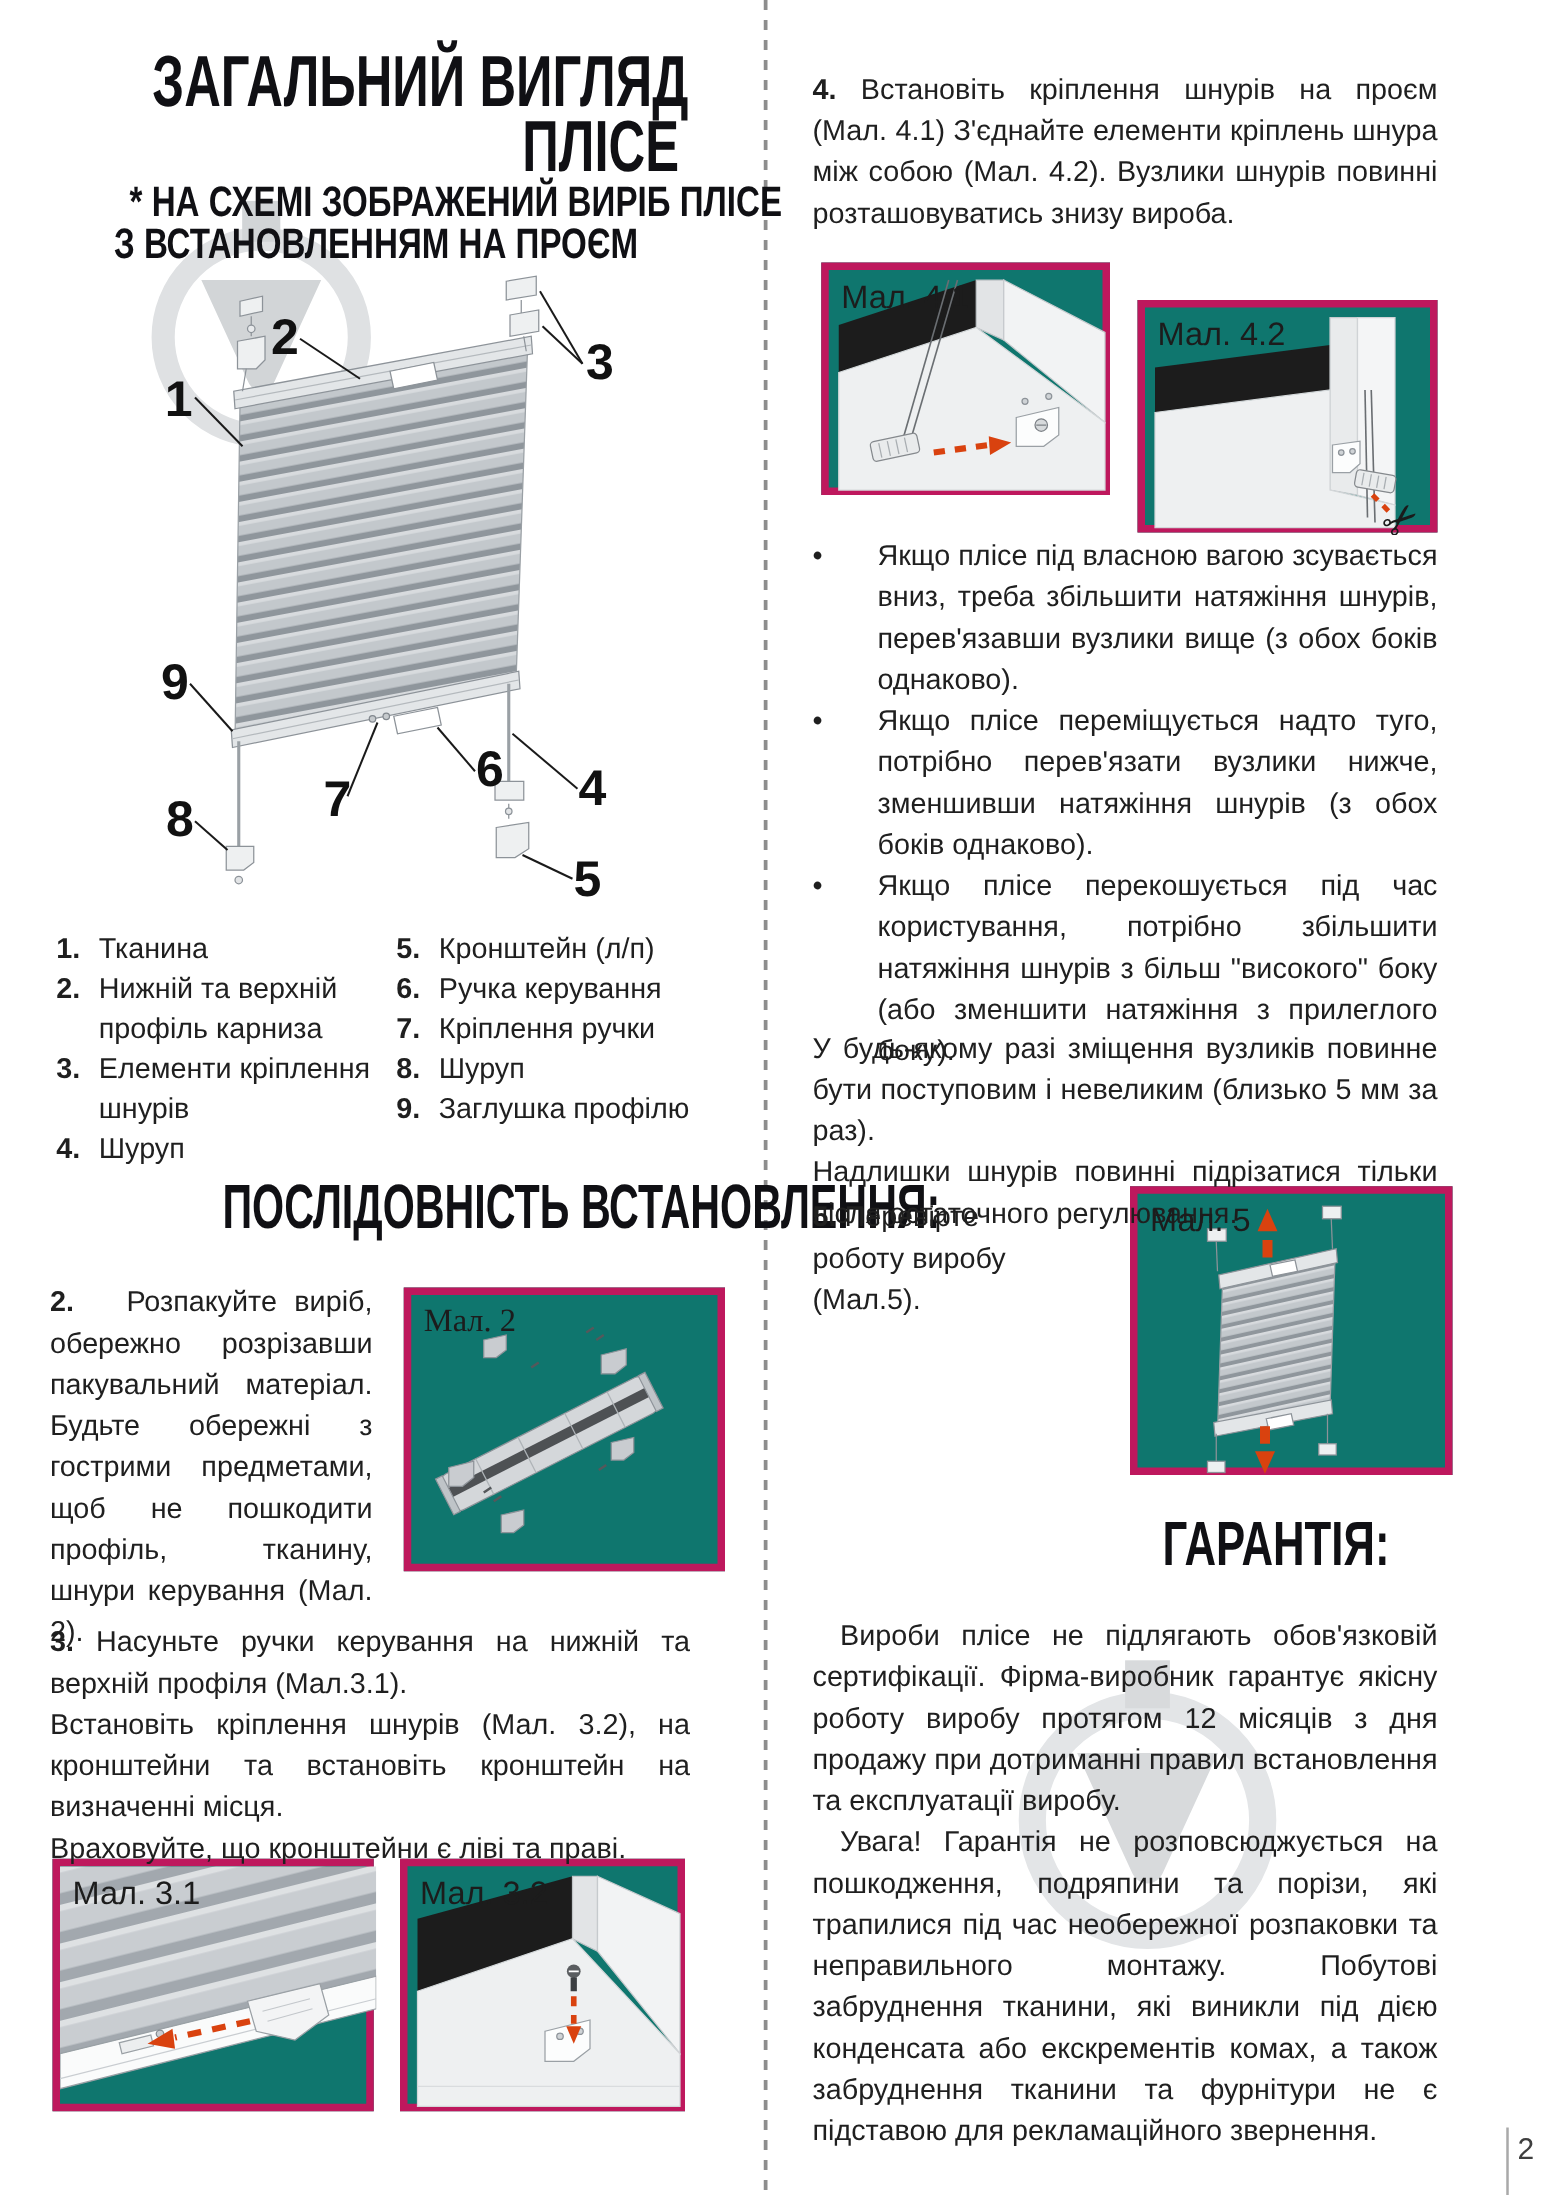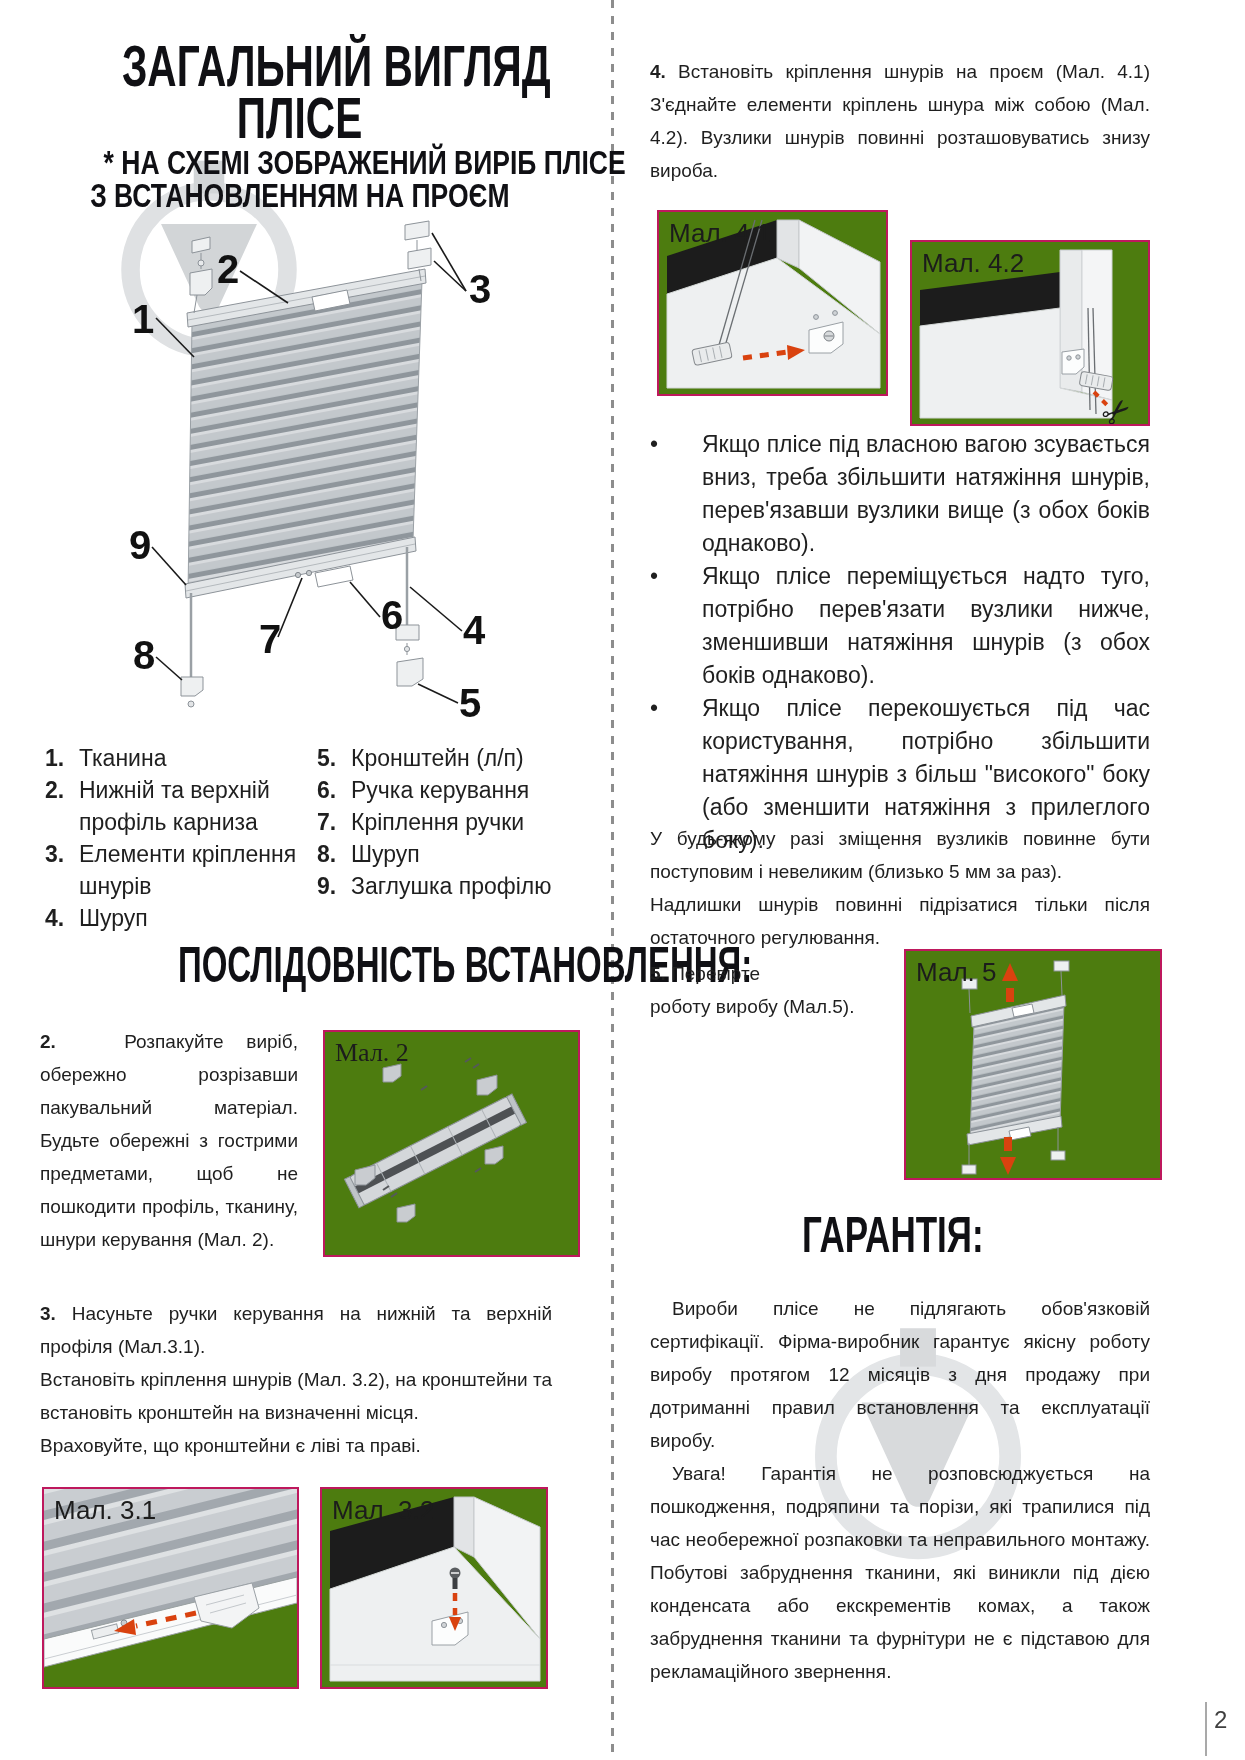--- a/index.html
+++ b/index.html
@@ -1,34 +1,34 @@
 <!DOCTYPE html>
 <html><head>
 <meta charset="utf-8">
 <style>
   html,body{margin:0;padding:0;background:#ffffff;}
   .page{position:relative;width:1245px;height:1760px;background:#fff;overflow:hidden;
         font-family:"Liberation Sans",sans-serif;color:#1f1f1f;}
   
-  .body-t{font-size:19px;line-height:33px;}
+  .body-t{font-size:23px;line-height:33px;}
   .just{text-align:justify;}
   .b{font-weight:bold;}
   p{margin:0;}
   
-  .hwrap{text-align:center;}
+  .hwrap{text-align:right;}
   .cond{display:inline-block;transform:scaleX(0.70);transform-origin:50% 50%;
         white-space:nowrap;font-weight:bold;color:#101014;}
   .h1{font-size:58px;line-height:52px;}
   .h2{font-size:34px;line-height:33px;}
   .h3{font-size:50px;line-height:46px;}
   
   .vdash{position:absolute;top:0;width:3px;height:1760px;
          background:repeating-linear-gradient(to bottom,#8d8d8d 0 8px,transparent 8px 16px);}
   
-  .figbox{position:absolute;background:#4d7c0f;border:2px solid #be185d;box-sizing:border-box;}
+  .figbox{position:absolute;background:#0f766e;border:6px solid #be185d;box-sizing:border-box;}
   .figlabel{position:absolute;left:10px;top:6px;font-size:26px;color:#1c1c1c;z-index:3;}
   .figbox svg{position:absolute;left:0;top:0;}
   
   .legend{position:absolute;display:flex;}
   .lcol{display:flex;flex-direction:column;}
   .litem{display:flex;font-size:23px;line-height:32px;}
   .lnum{width:34px;flex:none;font-weight:bold;}
   
   .bullet{display:flex;font-size:23px;line-height:33px;}
   .bmark{width:52px;flex:none;}

